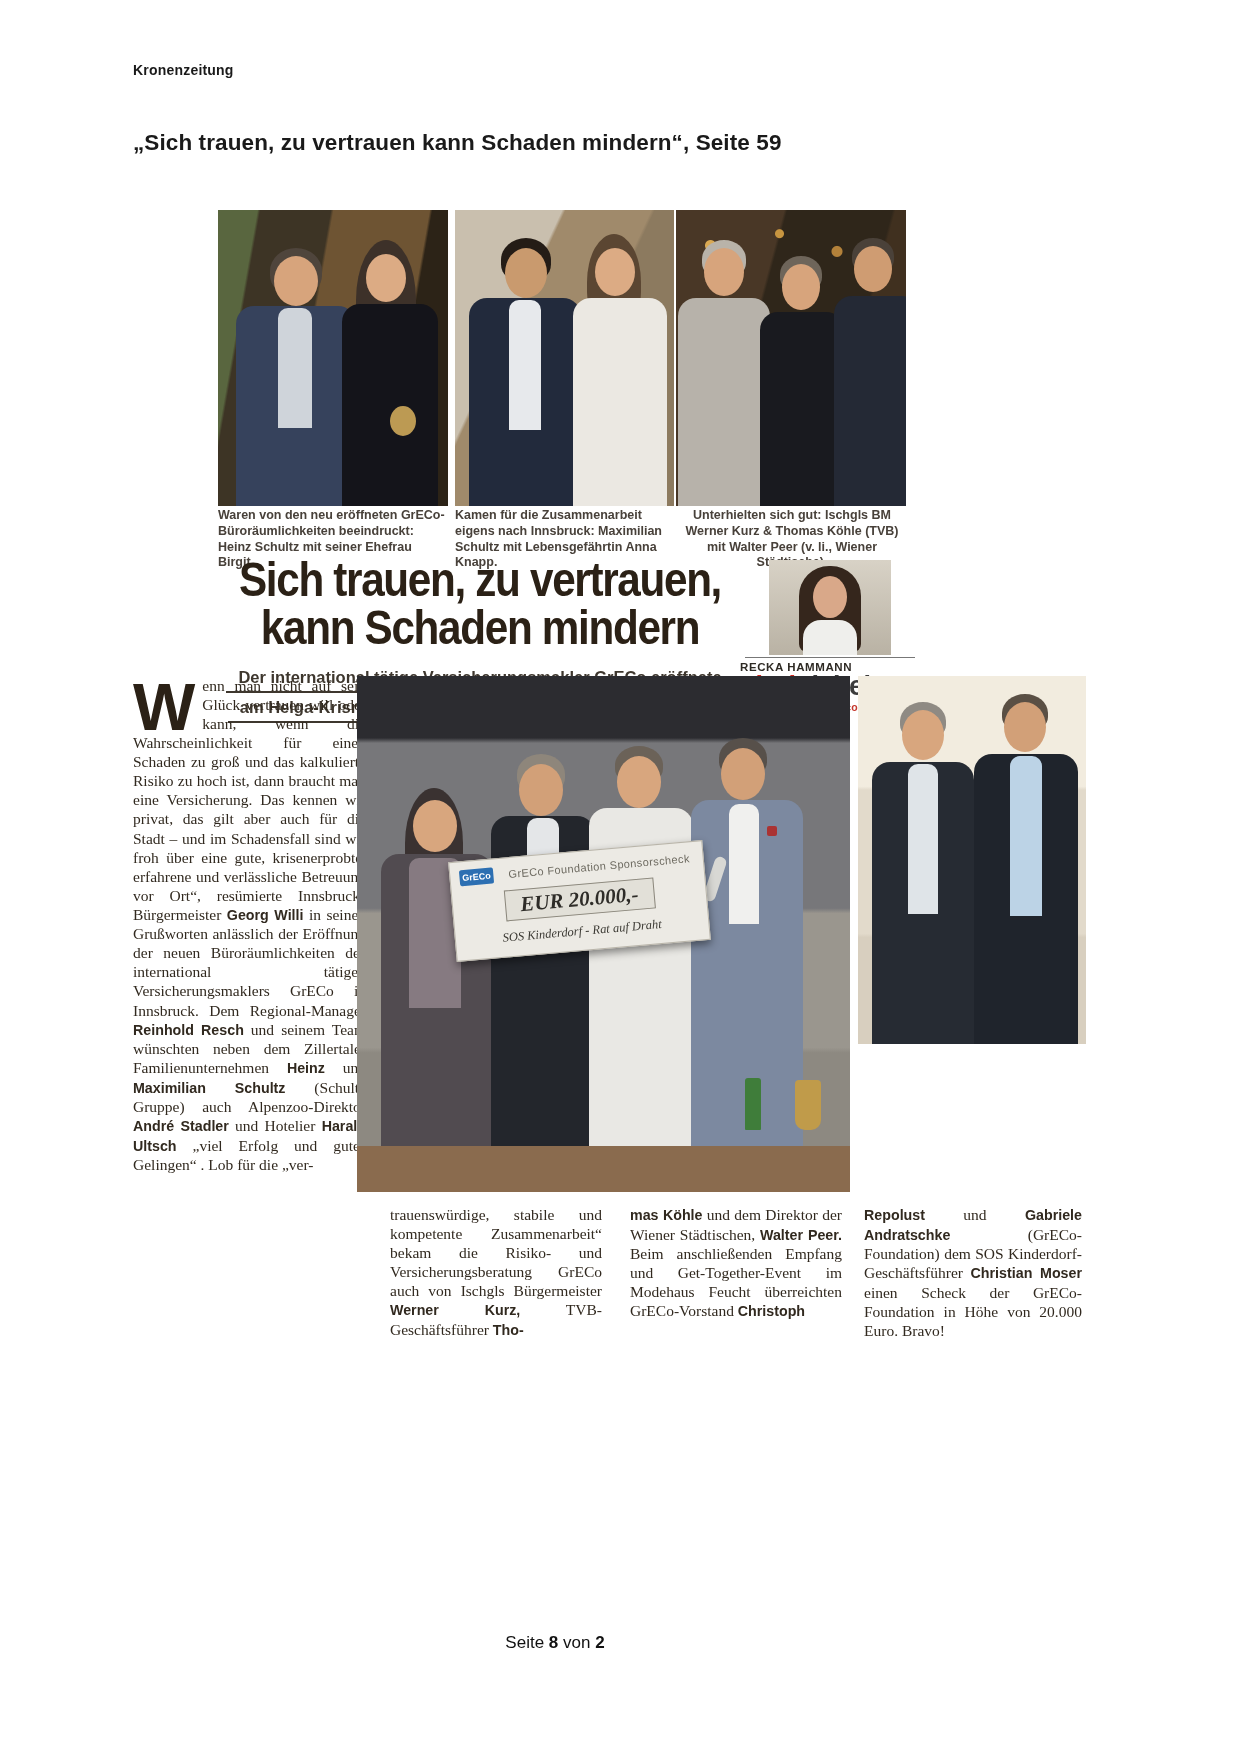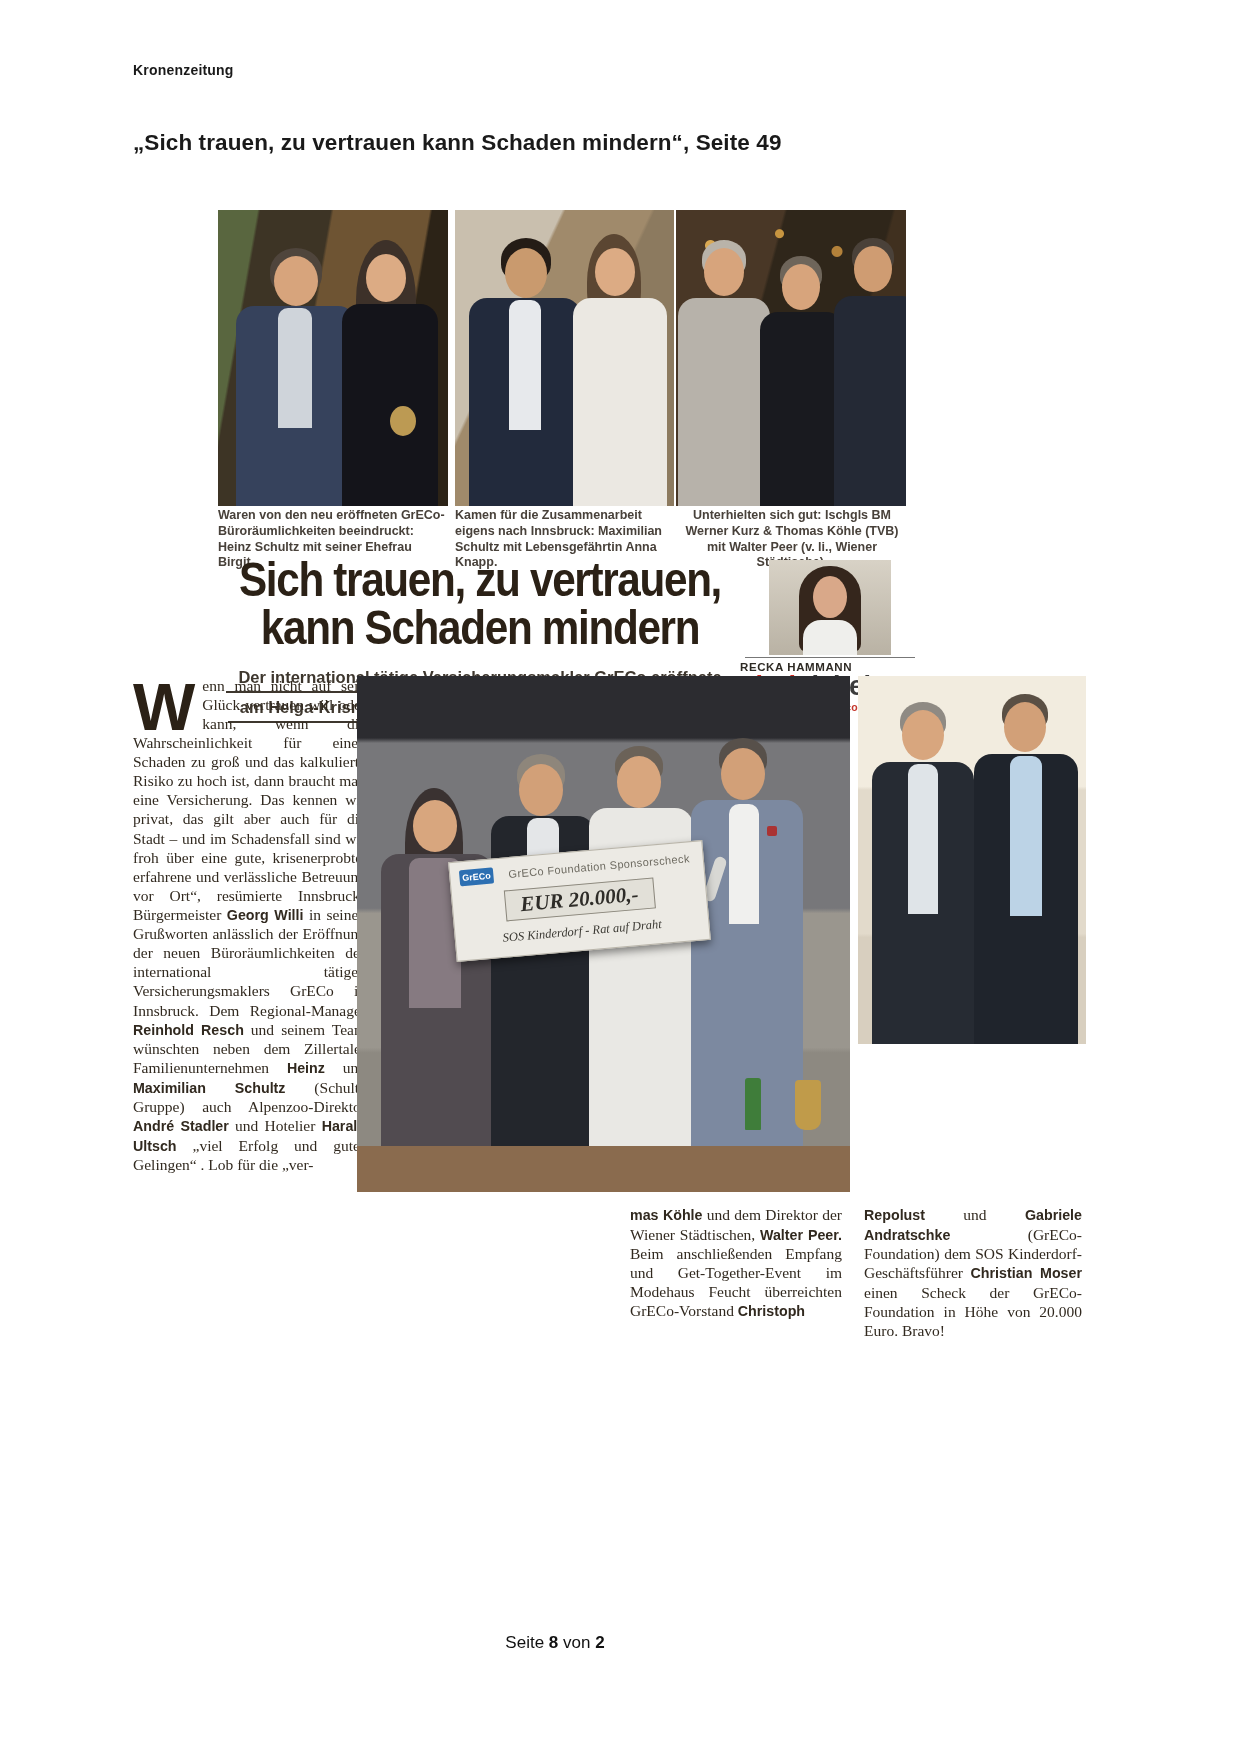--- a/index.html
+++ b/index.html
@@ -85,21 +85,21 @@
   .bottle{position:absolute;border-radius:3px 3px 1px 1px;}
   .cup{position:absolute;border-radius:4px 4px 10px 10px;}
   .glass{position:absolute;border-radius:50%;}
 </style>
 </head>
 <body>
 
 <div id="page">
 
   <div class="abs" id="masthead">Kronenzeitung</div>
-  <div class="abs" id="doc-title">„Sich trauen, zu vertrauen kann Schaden mindern“, Seite 49</div>
+  <div class="abs" id="doc-title">„Sich trauen, zu vertrauen kann Schaden mindern“, Seite 59</div>
 
   <div class="abs photo" style="left:218px;top:210px;width:230px;height:296px;
        background:radial-gradient(circle at 80% 20%,#c79a55 0 6px,transparent 7px),radial-gradient(circle at 90% 45%,#b98a49 0 5px,transparent 6px),linear-gradient(100deg,#59663f 0 14%,#3d3425 15% 40%,#6e5433 41% 75%,#2c2317 76% 100%)">
     <div class="hair" style="left:52px;top:38px;width:52px;height:46px;background:#4f453c;"></div>
     <div class="head" style="left:56px;top:46px;width:44px;height:50px;background:#d7a47c;"></div>
     <div class="torso" style="left:18px;top:96px;width:120px;height:200px;background:#36425c;"></div>
     <div class="shirt" style="left:60px;top:98px;width:34px;height:120px;background:#cfd4da;"></div>
     <div class="hair" style="left:138px;top:30px;width:60px;height:120px;background:#3d3129;"></div>
     <div class="head" style="left:148px;top:44px;width:40px;height:48px;background:#dcab84;"></div>
     <div class="torso" style="left:124px;top:94px;width:96px;height:202px;background:#14141a;"></div>
@@ -201,20 +201,21 @@
     <div class="head" style="left:44px;top:34px;width:42px;height:50px;background:#d8a67e;"></div>
     <div class="torso" style="left:14px;top:86px;width:102px;height:282px;background:#262b33;"></div>
     <div class="shirt" style="left:50px;top:88px;width:30px;height:150px;background:#dfe4e8;"></div>
     <div class="hair" style="left:144px;top:18px;width:46px;height:38px;background:#5a4f44;"></div>
     <div class="head" style="left:146px;top:26px;width:42px;height:50px;background:#d2a078;"></div>
     <div class="torso" style="left:116px;top:78px;width:104px;height:290px;background:#1f242c;"></div>
     <div class="shirt" style="left:152px;top:80px;width:32px;height:160px;background:#bcd3e6;"></div>
   </div>
 
 
+  <div class="abs serif bcol" id="bcol-1"><span>trauenswürdige, stabile und kompetente Zusammenarbeit“ bekam die Risiko- und Versicherungsberatung GrECo auch von Ischgls Bürgermeister </span><span class="bn">Werner Kurz,</span><span> TVB-Geschäftsführer </span><span class="bn">Tho-</span></div>
   <div class="abs serif bcol" id="bcol-2"><span class="bn">mas Köhle</span><span> und dem Direktor der Wiener Städtischen, </span><span class="bn">Walter Peer.</span><span> Beim anschließenden Empfang und Get-Together-Event im Modehaus Feucht überreichten GrECo-Vorstand </span><span class="bn">Christoph</span></div>
   <div class="abs serif bcol" id="bcol-3"><span class="bn">Repolust</span><span> und </span><span class="bn">Gabriele Andratschke</span><span> (GrECo-Foundation) dem SOS Kinderdorf-Geschäftsführer </span><span class="bn">Christian Moser</span><span> einen Scheck der GrECo-Foundation in Höhe von 20.000 Euro. Bravo!</span></div>
 
   <div class="abs" id="footer">
     <span>Seite</span>
     <b>8</b>
     <span>von</span>
     <b>2</b>
   </div>
 

